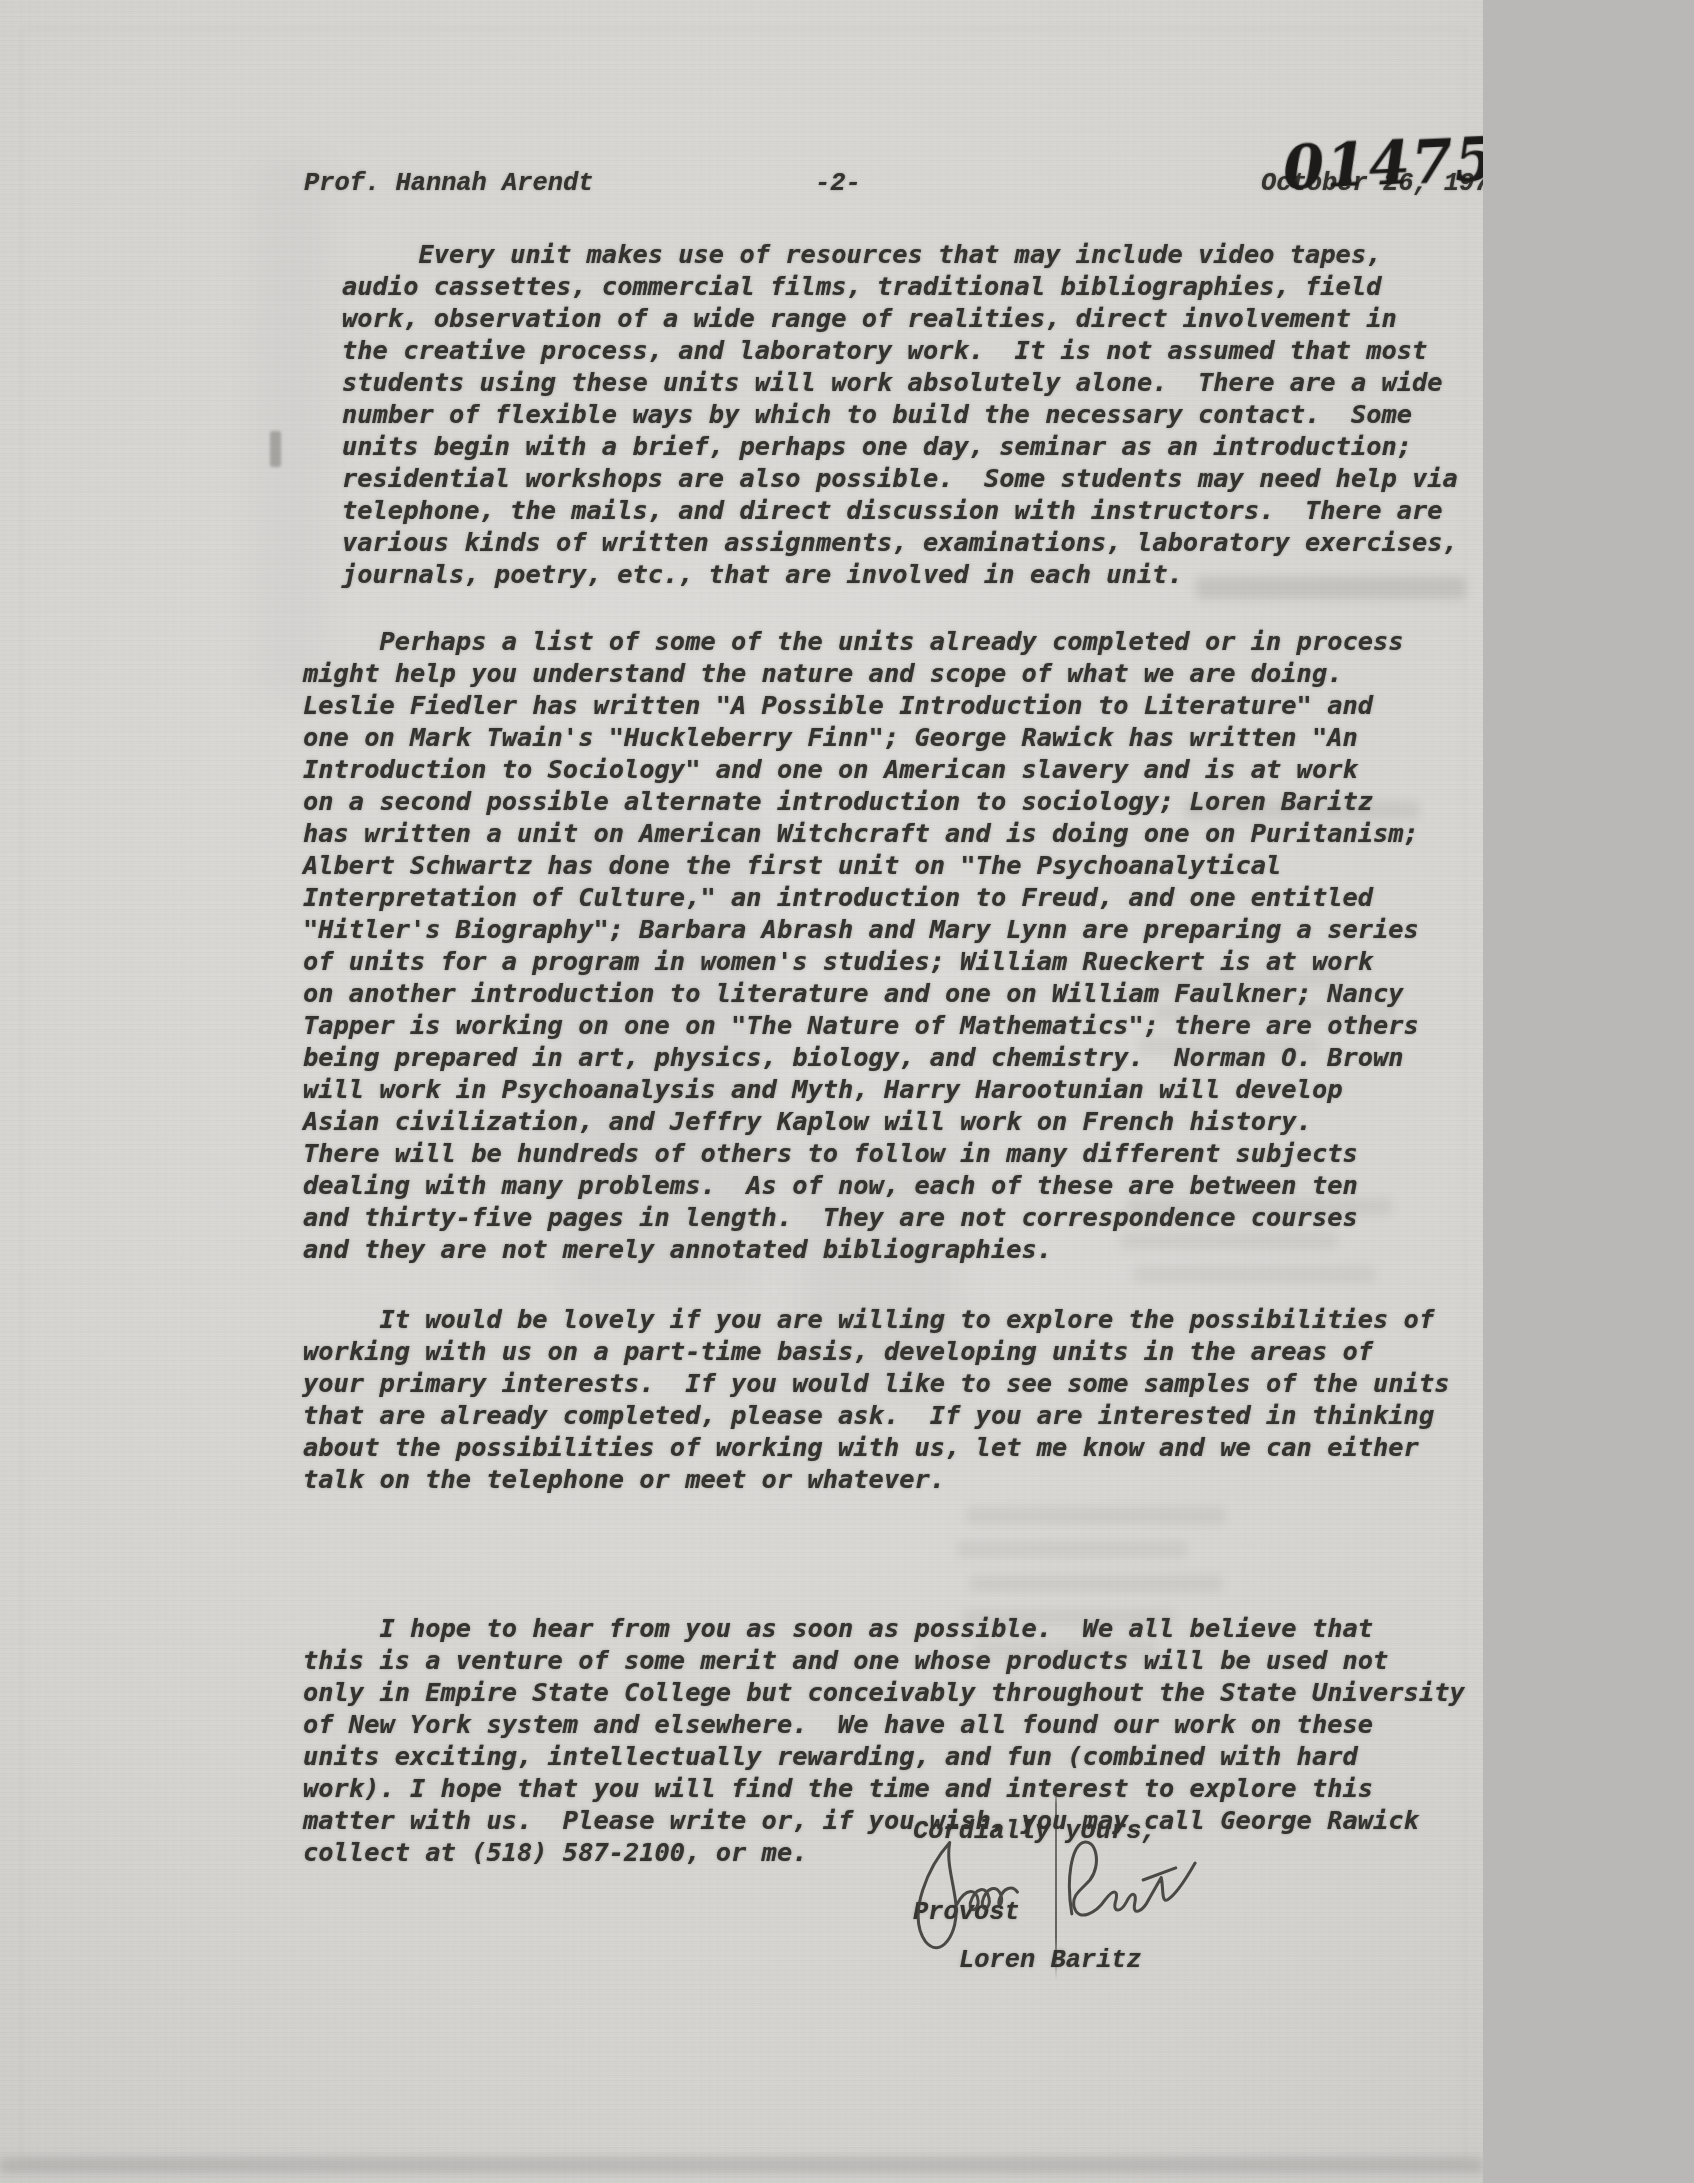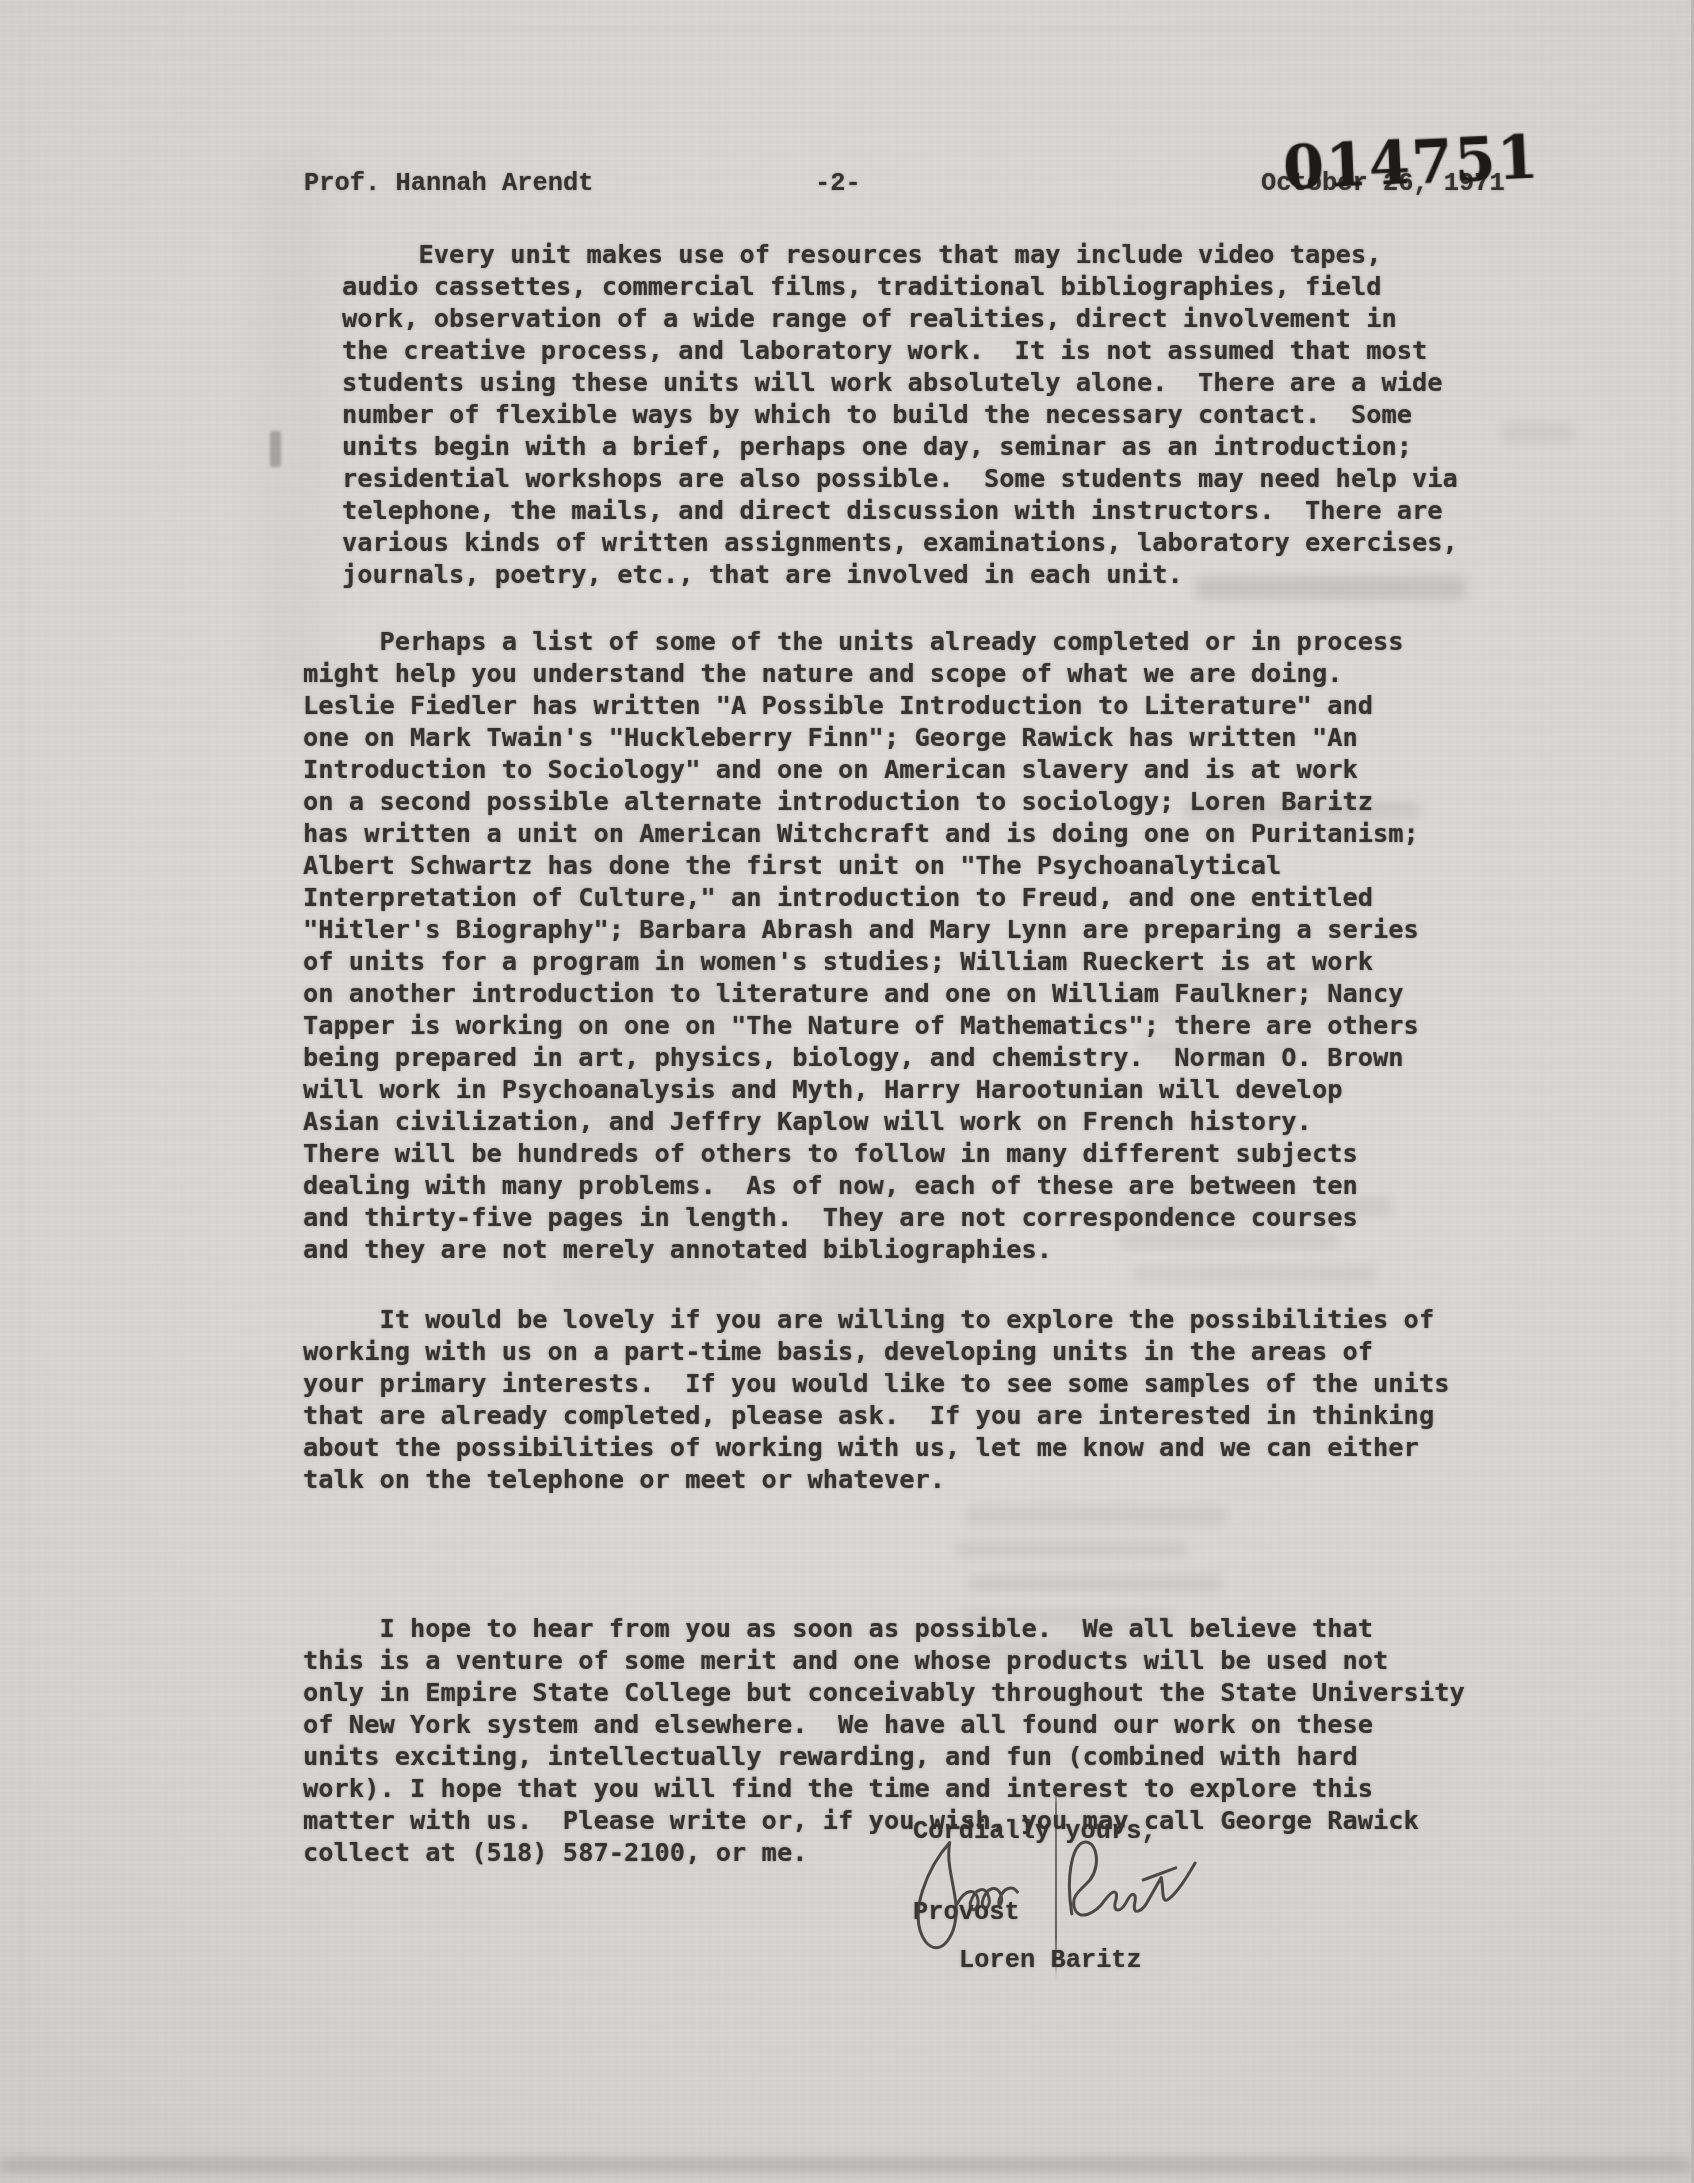--- a/index.html
+++ b/index.html
@@ -1,29 +1,30 @@
 <!DOCTYPE html>
 <html style="font-size:9.7px"><head>
 <meta charset="utf-8">
 <style>
   html,body{margin:0;padding:0;background:#b9b8b6;}
   .page{
     position:relative;
-    width:1691px;height:2183px;
+    width:1483px;height:2183px;
     overflow:hidden;
     font-family:"Liberation Mono","DejaVu Sans Mono",monospace;
     background-color:#d6d5d2;
     background-image:
       radial-gradient(115% 95% at 50% 42%, rgba(255,255,255,0.17) 0%, rgba(170,170,168,0.05) 55%, rgba(70,70,68,0.13) 100%),
       repeating-linear-gradient(180deg,
         rgba(255,255,255,0.05) 0px, rgba(255,255,255,0.05) 1.2px,
         rgba(110,110,108,0.045) 1.8px, rgba(200,200,198,0.02) 3px,
         rgba(255,255,255,0.03) 3.6px, rgba(140,140,138,0.03) 4.8px),
       repeating-linear-gradient(90deg,
         rgba(255,255,255,0.015) 0px, rgba(120,120,120,0.012) 4.2px, rgba(255,255,255,0.015) 8.5px);
+    font-style: italic;
   }
   .edge-frame{
     position:absolute;left:20.6px;top:28px;right:18px;bottom:23px;
     border:1.2px solid rgba(0,0,0,0.05);
     filter:blur(2.4px);
     pointer-events:none;
   }
   .bottom-shade{
     position:absolute;left:0;bottom:9.7px;width:100%;height:15.7px;
     background:rgba(40,40,38,0.15);filter:blur(5.5px);

